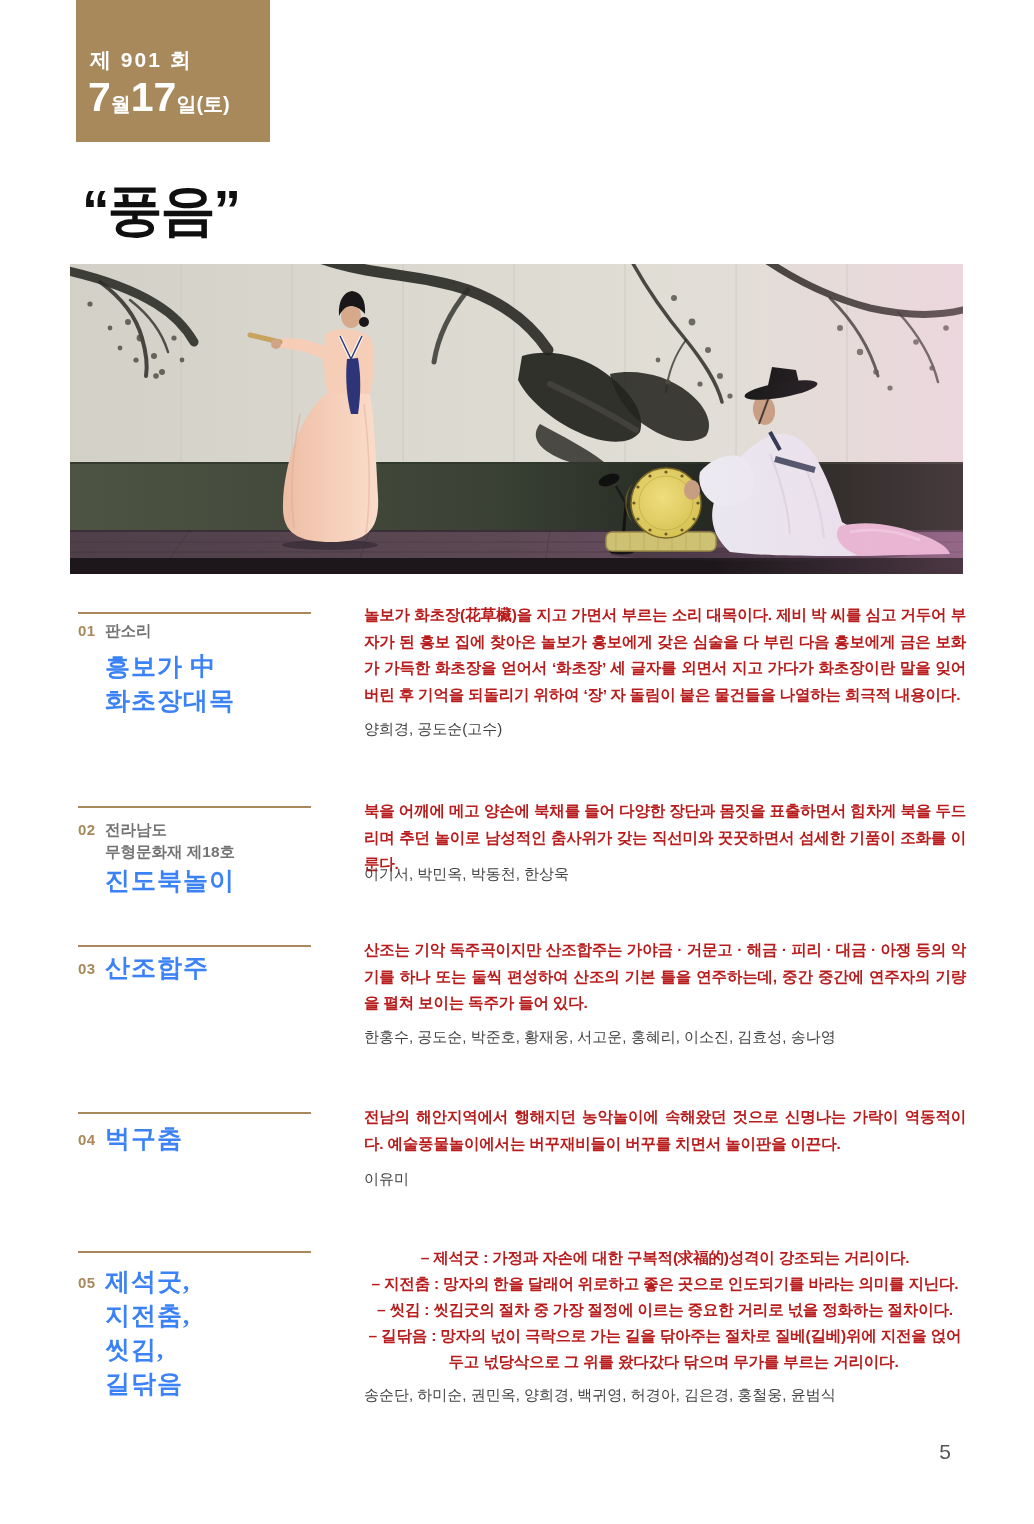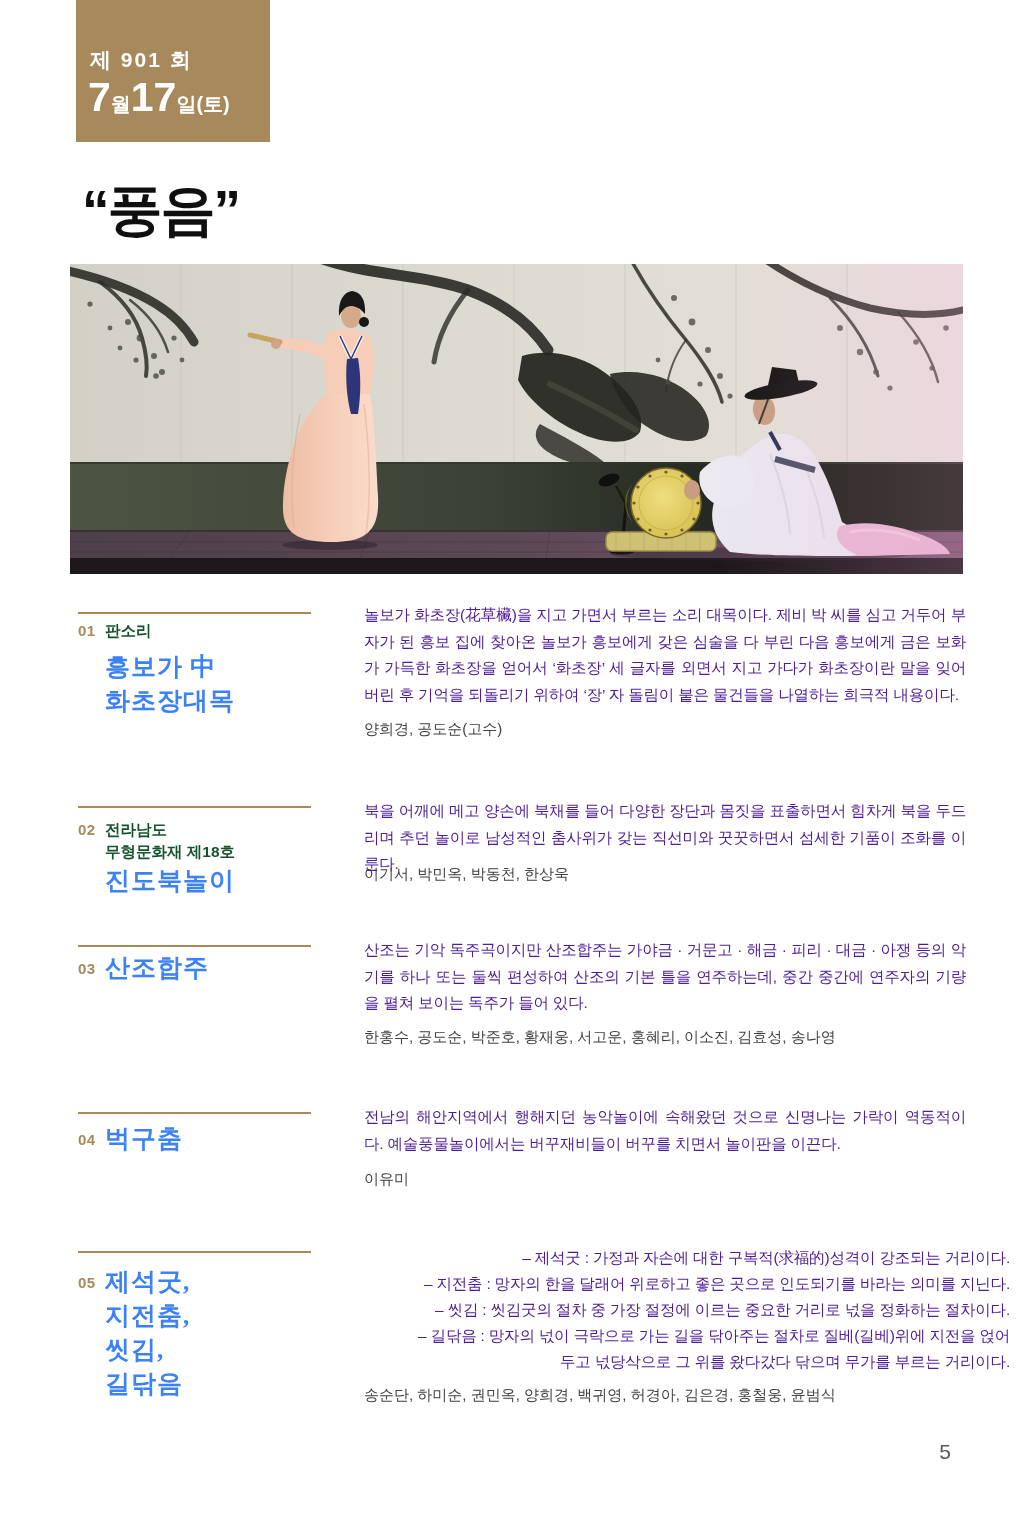--- a/index.html
+++ b/index.html
@@ -15,25 +15,25 @@
   .badge .small { font-size:20px; font-weight:bold; }
   
   .main-title { position:absolute; left:74px; top:166px; margin:8px; font-size:55px; font-weight:900;
                 color:#0f0f0f; letter-spacing:-2px; white-space:nowrap; }
   
   .photo { position:absolute; left:70px; top:264px; width:893px; height:310px; display:block; }
   
   .item { position:absolute; left:78px; width:888px; height:2px; }
   .rule { position:absolute; left:0; top:0; width:233px; height:2px; background:#a9895c; }
   .num  { position:absolute; left:0; color:#a9895c; font-size:15px; font-weight:600; letter-spacing:.5px; }
-  .cat  { position:absolute; left:27px; color:#14532d; font-size:15.5px; font-weight:bold; line-height:22px; white-space:nowrap; }
+  .cat  { position:absolute; left:27px; color:#737373; font-size:15.5px; font-weight:bold; line-height:22px; white-space:nowrap; }
   .ttl  { position:absolute; left:27px; color:#3b82f6; font-size:25px; line-height:34px; letter-spacing:1px;
           font-family:"Liberation Serif","DejaVu Serif",serif; font-weight:700; white-space:nowrap; }
   .desc { position:absolute; left:286px; width:602px; margin:0; font-size:15.5px; line-height:26.5px;
-          color:#4c1d95; text-align:justify; letter-spacing:-0.2px; }
+          color:#b91c1c; text-align:justify; letter-spacing:-0.2px;font-weight:bold; }
   .desc p { margin:0; padding-left:17px; text-indent:-17px; }
   .credits { position:absolute; left:286px; margin:0; font-size:15px; color:#404040; white-space:nowrap; }
   .pagenum { position:absolute; left:928px; top:1440px; width:34px; text-align:center; font-size:21px; color:#565759; }
 </style>
 </head>
 <body>
 
 <div class="page">
 
   <div class="badge">
@@ -284,21 +284,21 @@
 
   <div class="item" style="top:1251px;">
     <div class="rule"></div>
     <span class="num" style="top:23px;">05</span>
     <div class="ttl" style="top:14px;">
       <div>제석굿,</div>
       <div>지전춤,</div>
       <div>씻김,</div>
       <div>길닦음</div>
     </div>
-    <div class="desc" style="top:-6px; line-height:26px; text-align:right;margin-left:44px;">
+    <div class="desc" style="top:-6px; line-height:26px; text-align:center;">
       <p>– 제석굿 : 가정과 자손에 대한 구복적(求福的)성격이 강조되는 거리이다.</p>
       <p>– 지전춤 : 망자의 한을 달래어 위로하고 좋은 곳으로 인도되기를 바라는 의미를 지닌다.</p>
       <p>– 씻김 : 씻김굿의 절차 중 가장 절정에 이르는 중요한 거리로 넋을 정화하는 절차이다.</p>
       <p>– 길닦음 : 망자의 넋이 극락으로 가는 길을 닦아주는 절차로 질베(길베)위에 지전을 얹어 두고 넋당삭으로 그 위를 왔다갔다 닦으며 무가를 부르는 거리이다.</p>
     </div>
     <p class="credits" style="top:135px;">송순단, 하미순, 권민옥, 양희경, 백귀영, 허경아, 김은경, 홍철웅, 윤범식</p>
   </div>
 
   <div class="pagenum">5</div>
 

